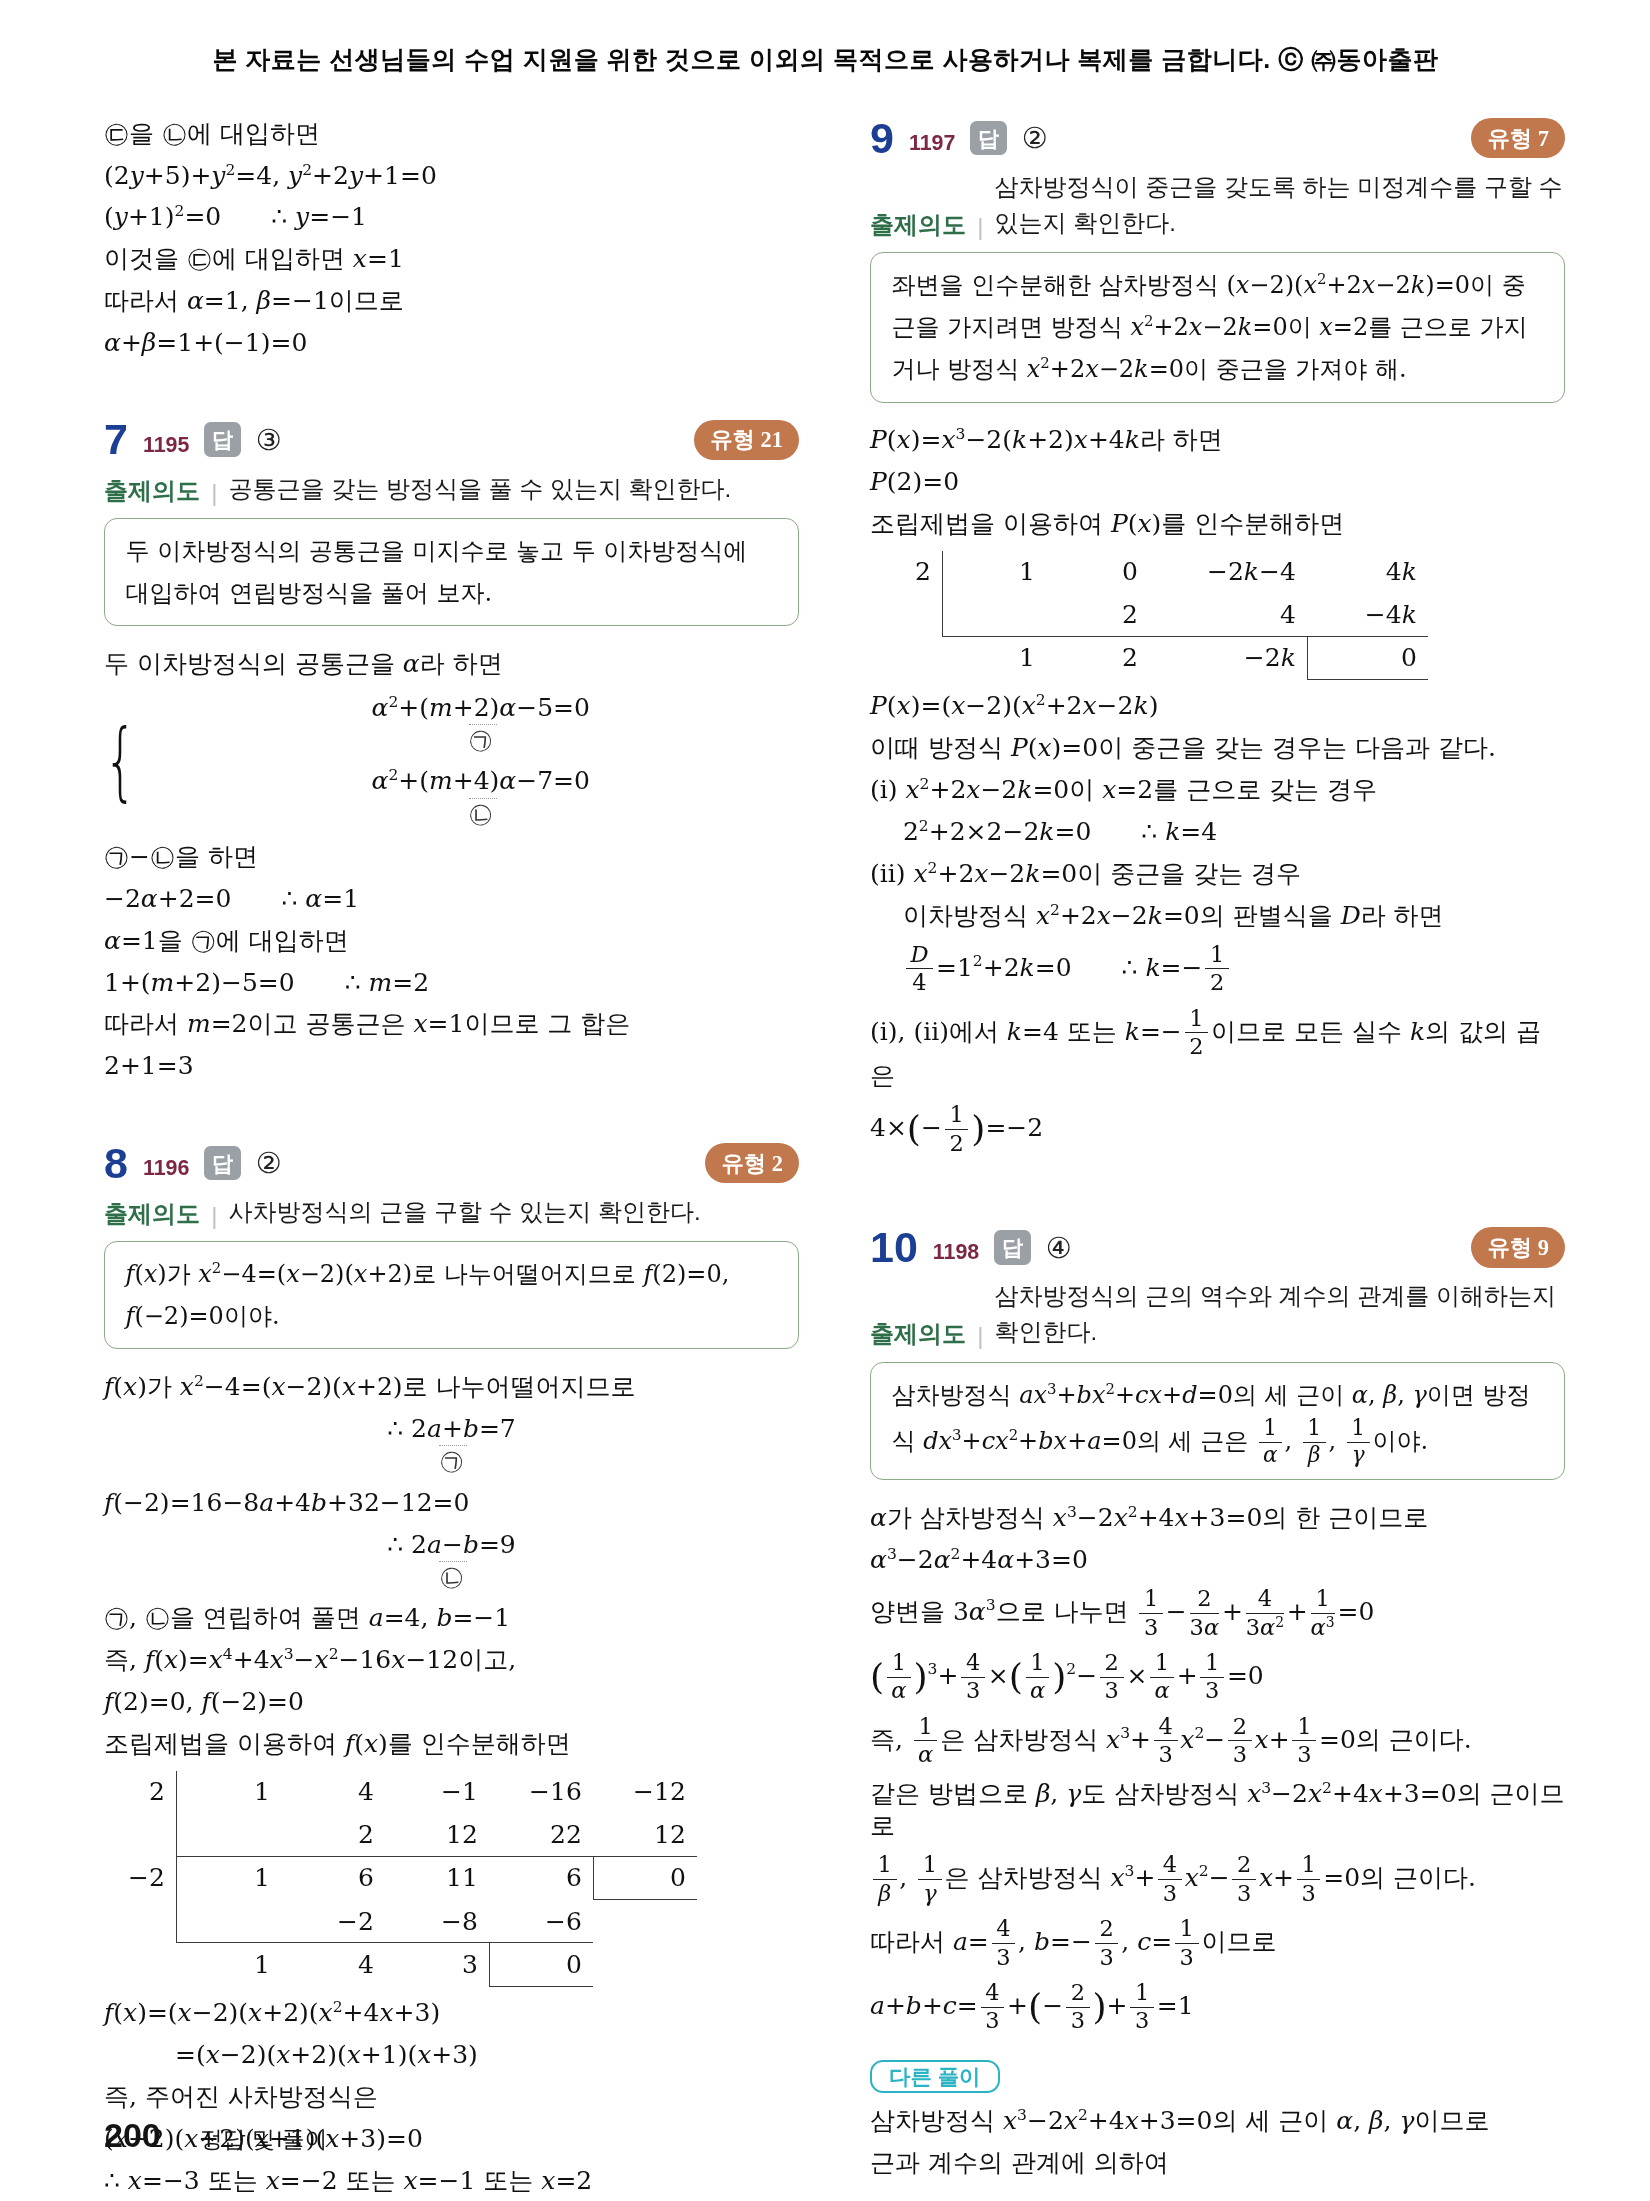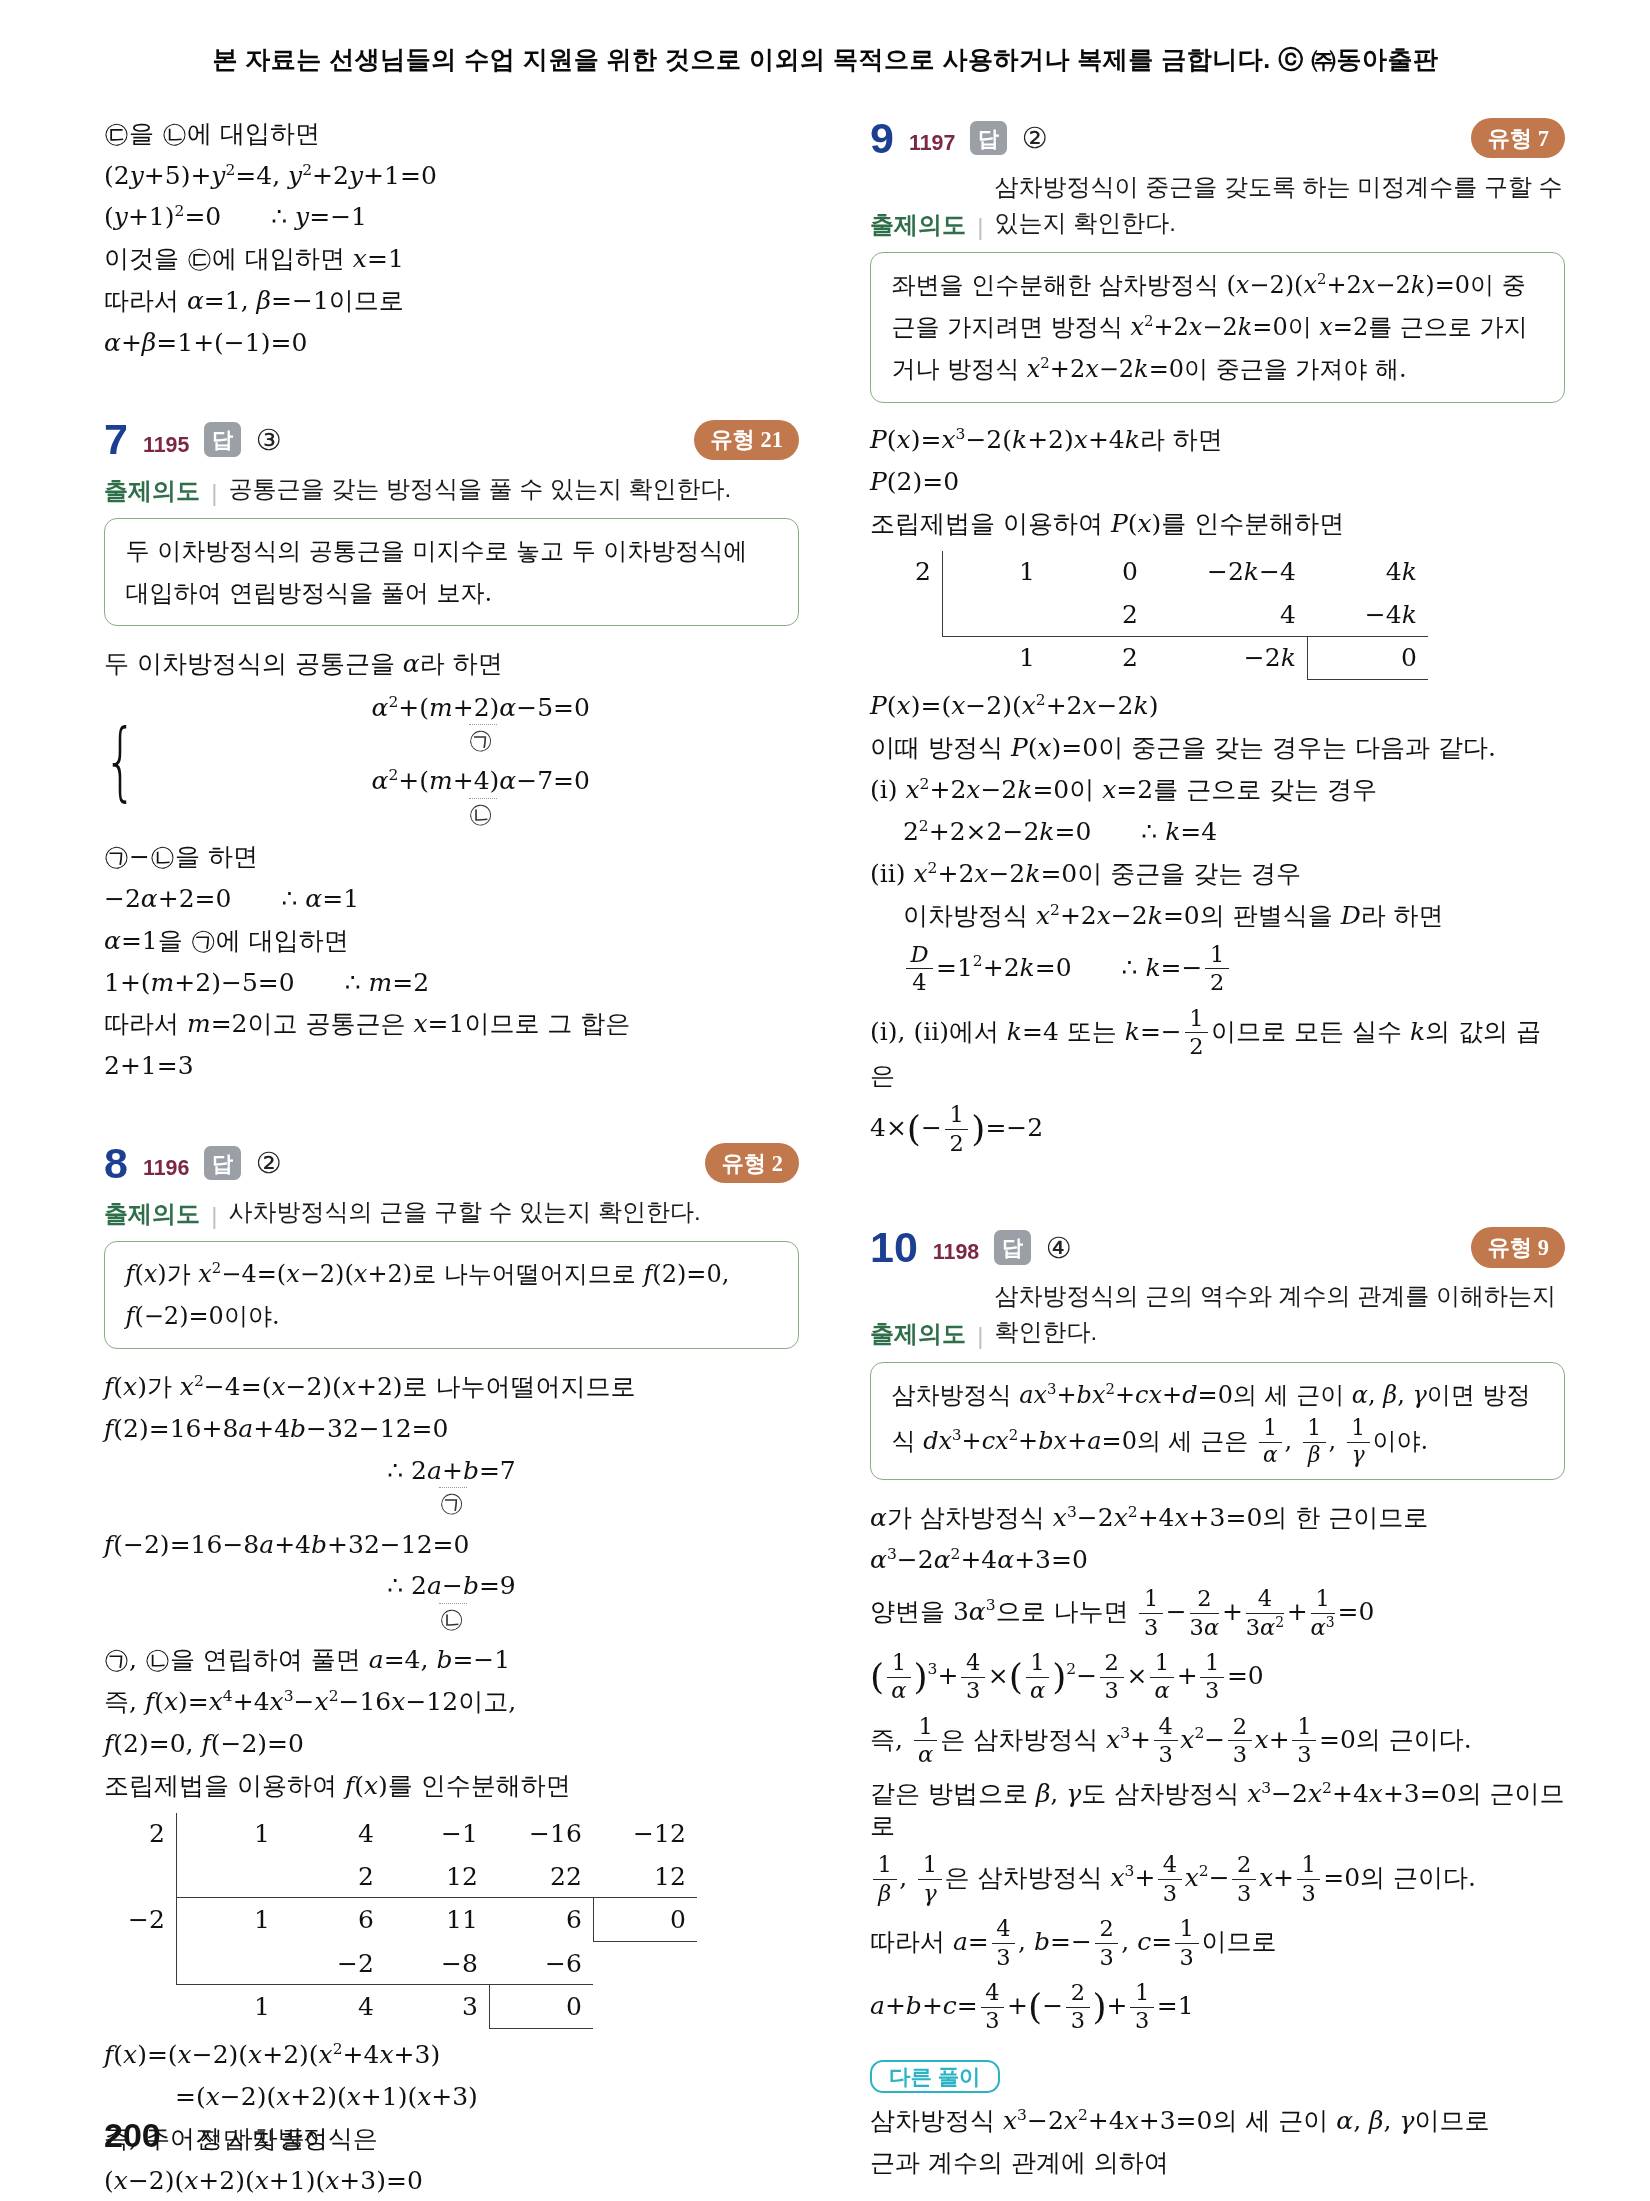--- a/index.html
+++ b/index.html
@@ -135,21 +135,20 @@
         <span class="tbadge">유형 2</span>
       </div>
       <div class="intent">
         <span class="lbl">출제의도</span>
         <span class="sep">|</span>
         <span class="txt">사차방정식의 근을 구할 수 있는지 확인한다.</span>
       </div>
       <div class="hint"><i>f</i>(<i>x</i>)가 <i>x</i><sup>2</sup>−4=(<i>x</i>−2)(<i>x</i>+2)로 나누어떨어지므로 <i>f</i>(2)=0, <i>f</i>(−2)=0이야.</div>
       <div>
           <div class="mline"><i>f</i>(<i>x</i>)가 <i>x</i><sup>2</sup>−4=(<i>x</i>−2)(<i>x</i>+2)로 나누어떨어지므로</div>
-          <div class="mline"><i>f</i>(2)=16+8<i>a</i>+4<i>b</i>−32−12=0</div>
           <div class="mline leader">
             <span class="eq">∴ 2<i>a</i>+<i>b</i>=7</span>
             <span class="dots"></span>
             <span class="ref">㉠</span>
           </div>
           <div class="mline"><i>f</i>(−2)=16−8<i>a</i>+4<i>b</i>+32−12=0</div>
           <div class="mline leader">
             <span class="eq">∴ 2<i>a</i>−<i>b</i>=9</span>
             <span class="dots"></span>
             <span class="ref">㉡</span>

